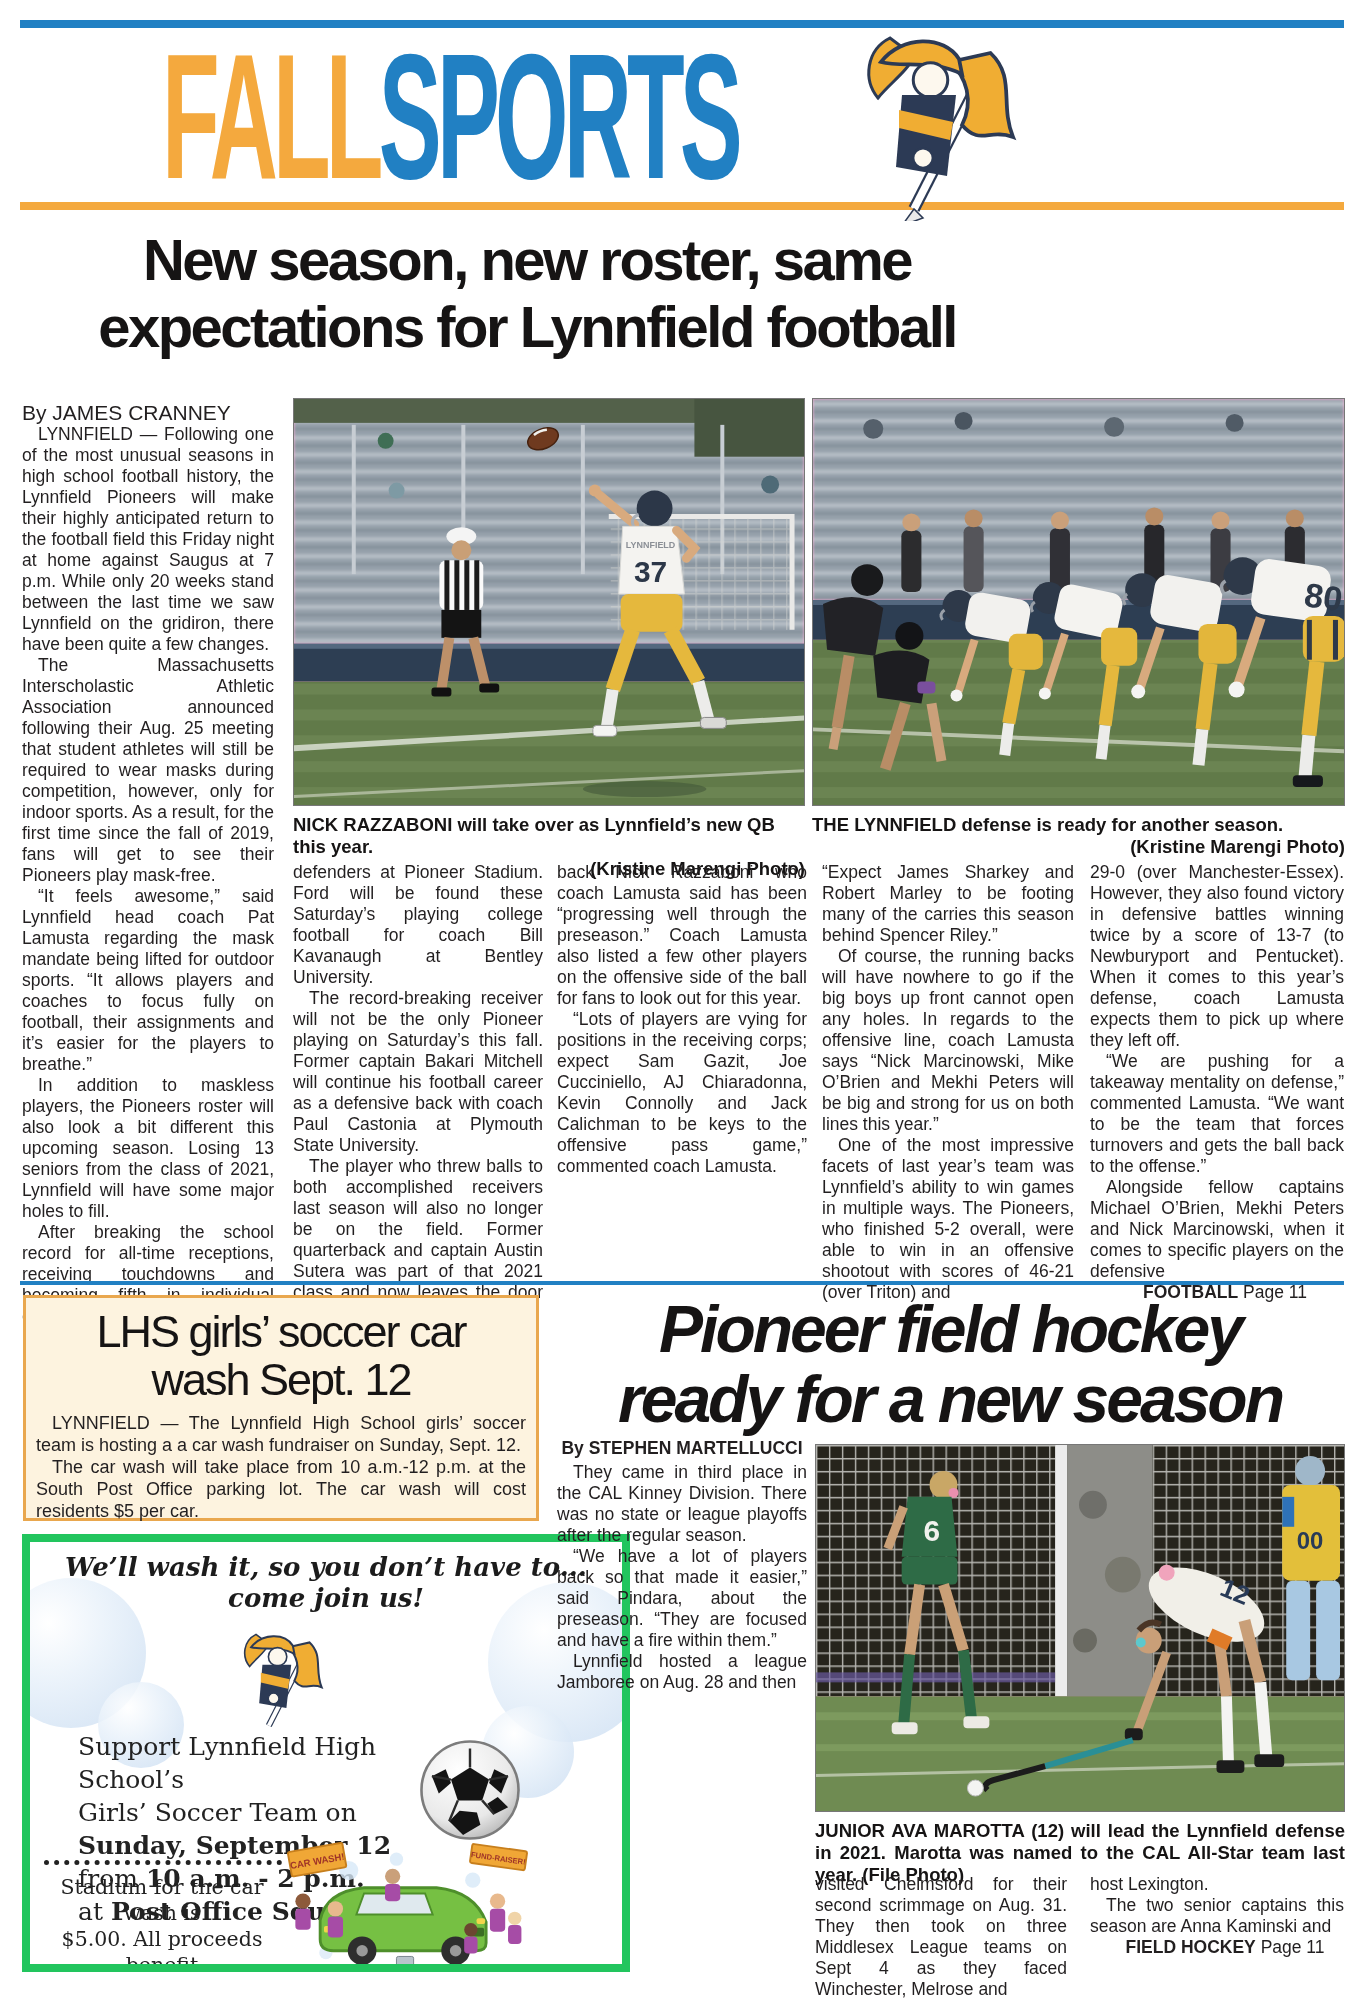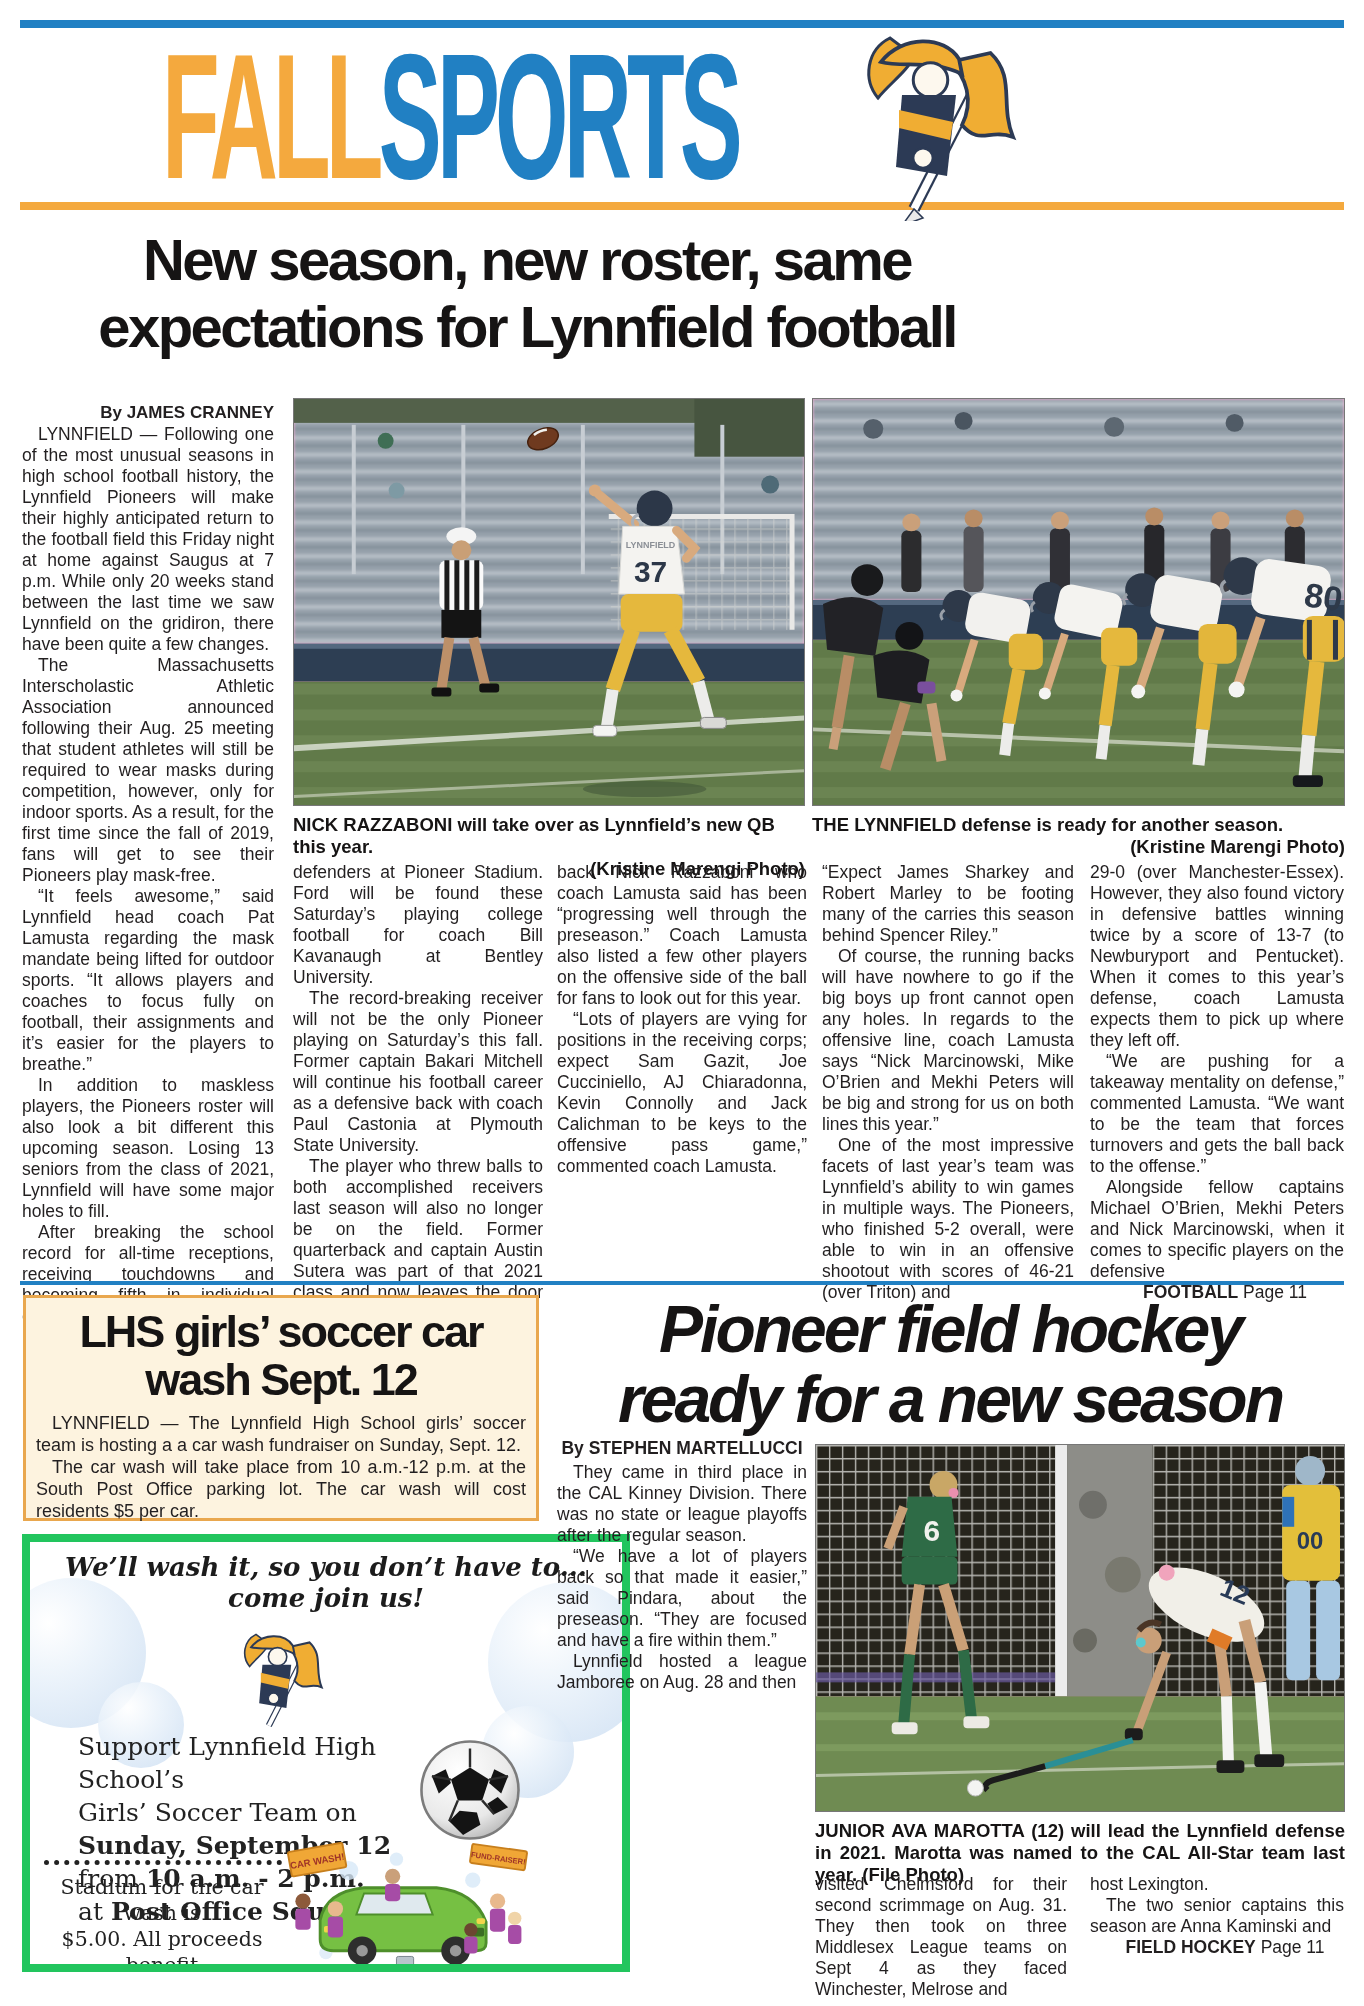--- a/index.html
+++ b/index.html
@@ -12,30 +12,30 @@
             letter-spacing:-9px;transform:scaleX(.53);transform-origin:0 0;white-space:nowrap;}
   .masthead .fall{color:#f4a93e;}
   .masthead .sports{color:#2180c3;}
   .headline{position:absolute;left:20px;top:226px;width:1014px;text-align:center;font-weight:bold;
             font-size:58px;line-height:67px;letter-spacing:-2.5px;color:#161414;}
   .fh-headline{position:absolute;left:545px;top:1294px;width:810px;text-align:center;font-weight:bold;
                font-style:italic;font-size:66px;line-height:70px;letter-spacing:-3px;color:#161414;}
   .col{position:absolute;font-size:17.5px;line-height:21px;text-align:justify;}
   .col p{margin:0;text-indent:16px;}
   .col p.cont{text-indent:0;}
-  .byline{font-weight:bold;text-align:right;text-indent:0;margin:0 0 1px 0;font-size:17px;}
+  .byline{font-weight:normal;text-align:left;text-indent:0;margin:0 0 1px 0;font-size:21px;}
   .jump{margin-top:16px;text-align:center;text-indent:0;}
   .jump b{font-weight:bold;}
   .photo{position:absolute;border:1px solid #777;box-sizing:border-box;background:#f9a8d4;}
   .photo svg{display:block;width:100%;height:100%;}
   .caption{position:absolute;font-weight:bold;font-size:18.5px;line-height:22px;color:#161414;}
   .caption .credit{text-align:right;}
   .notice-box{position:absolute;left:23px;top:1295px;width:516px;height:226px;box-sizing:border-box;
               border:3px solid #e9a74e;background:#fdf3df;}
-  .notice-title{margin-top:10px;text-align:center;font-weight:bold;font-size:45px;line-height:48px;
+  .notice-title{margin-top:10px;text-align:center;font-weight:normal;font-size:45px;line-height:48px;
                 letter-spacing:-2px;color:#161414;}
   .notice-body{margin:8px 10px 0 10px;font-size:18px;line-height:22px;text-align:justify;}
   .notice-body p{margin:0;text-indent:16px;}
   .ad-box{position:absolute;left:22px;top:1534px;width:608px;height:438px;box-sizing:border-box;
           border:8px solid #22c55e;background:#fff;overflow:hidden;}
   .bubble{position:absolute;border-radius:50%;
           background:radial-gradient(circle at 35% 30%, #ffffff 0%, #e8f1fa 40%, #c9dcf1 100%);
           opacity:.85;}
   .ad-head{position:relative;margin-top:10px;text-align:center;font-family:"DejaVu Serif",serif;
            font-style:italic;font-weight:bold;font-size:26px;line-height:31px;color:#1c1c1c;z-index:2;}

